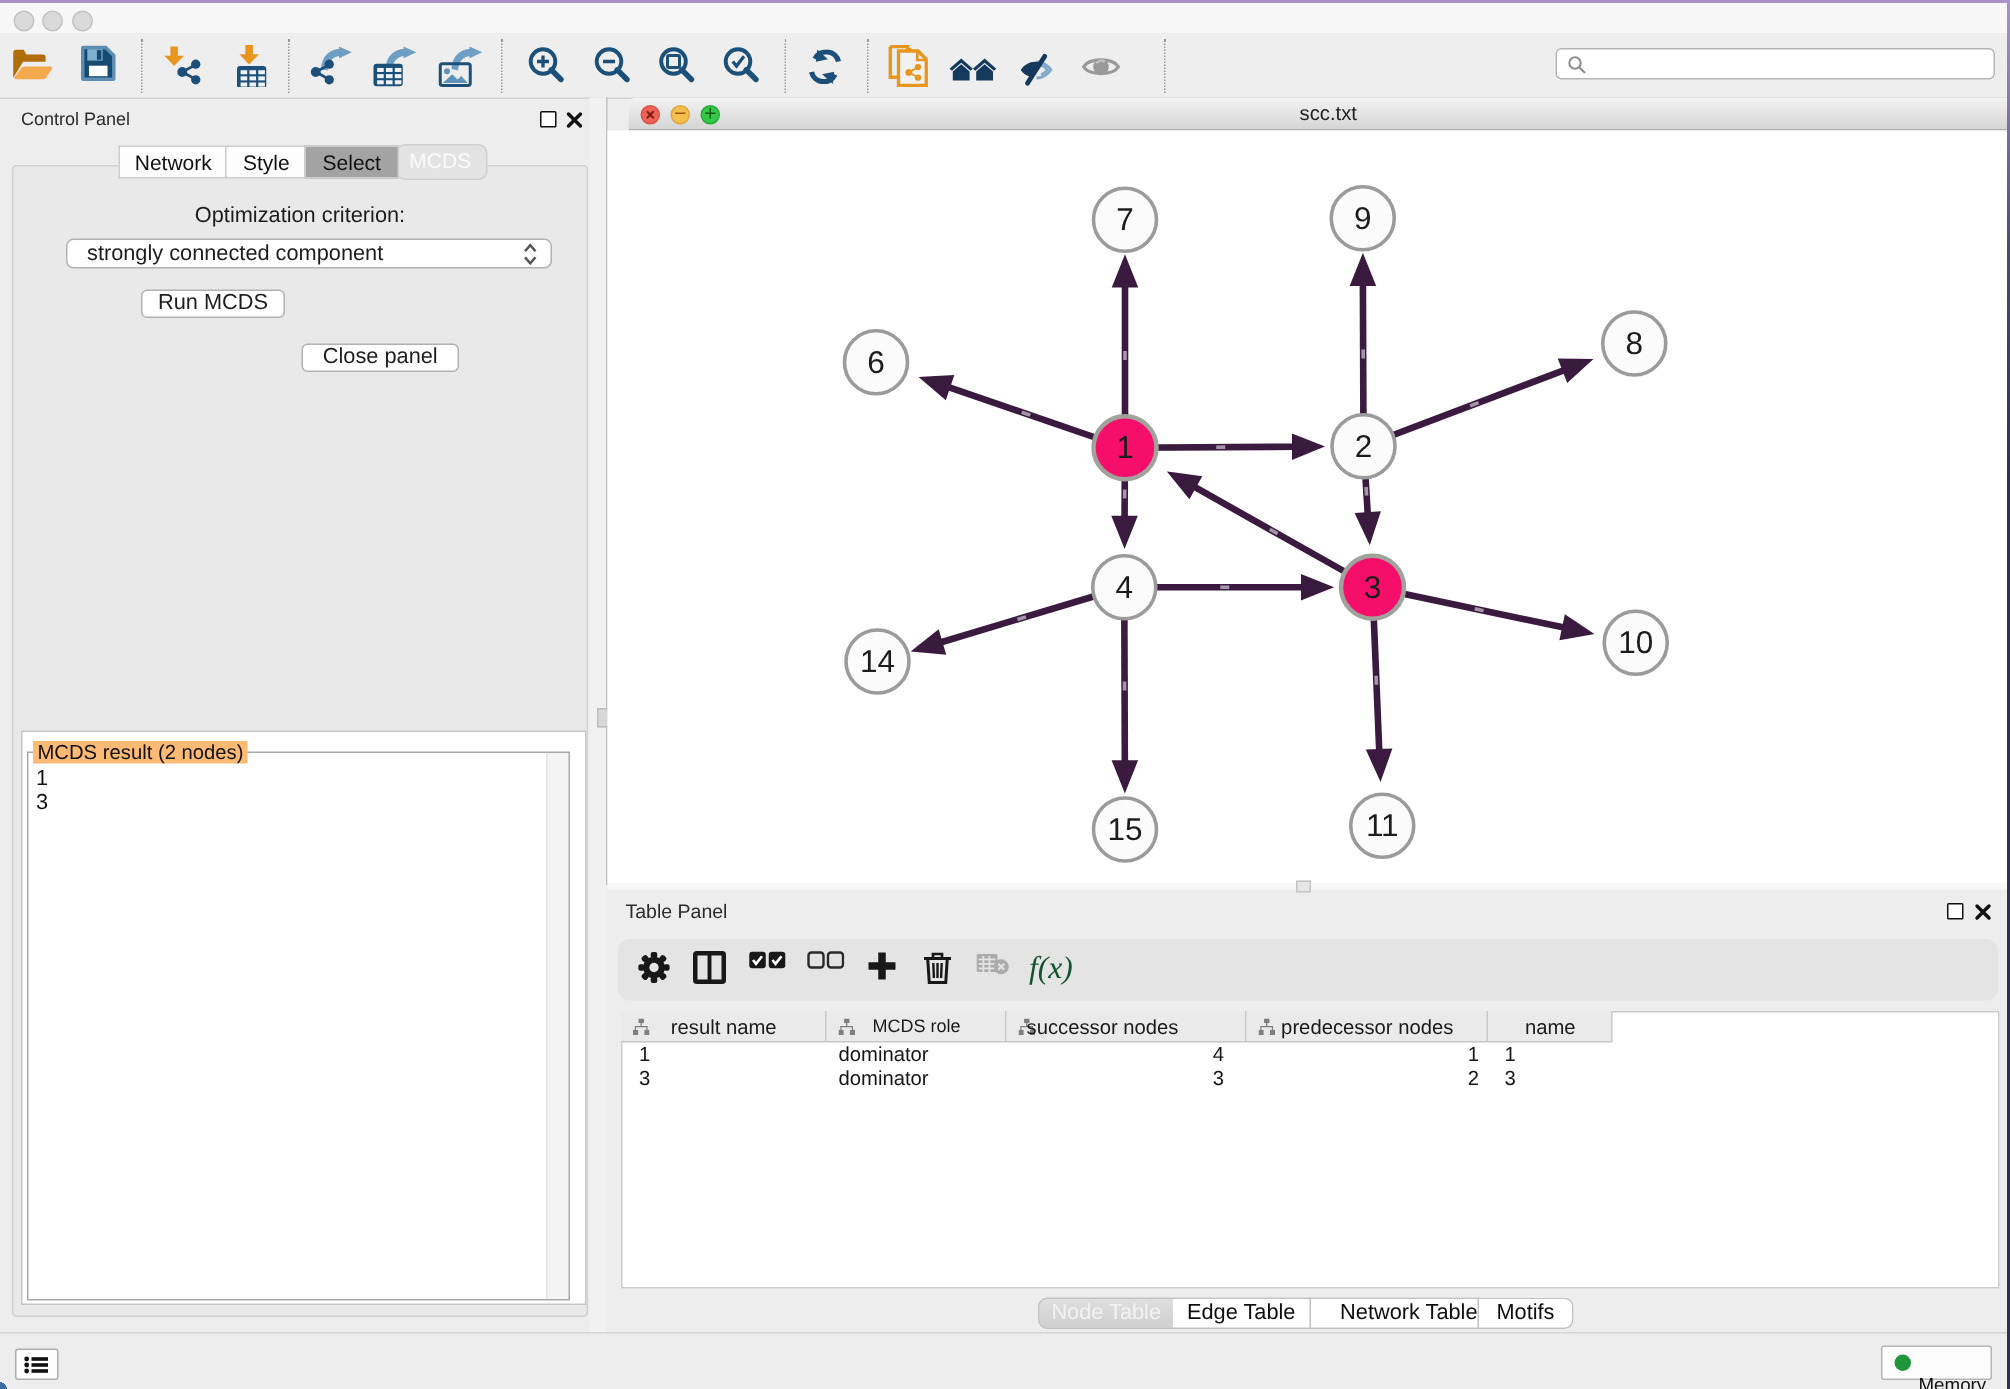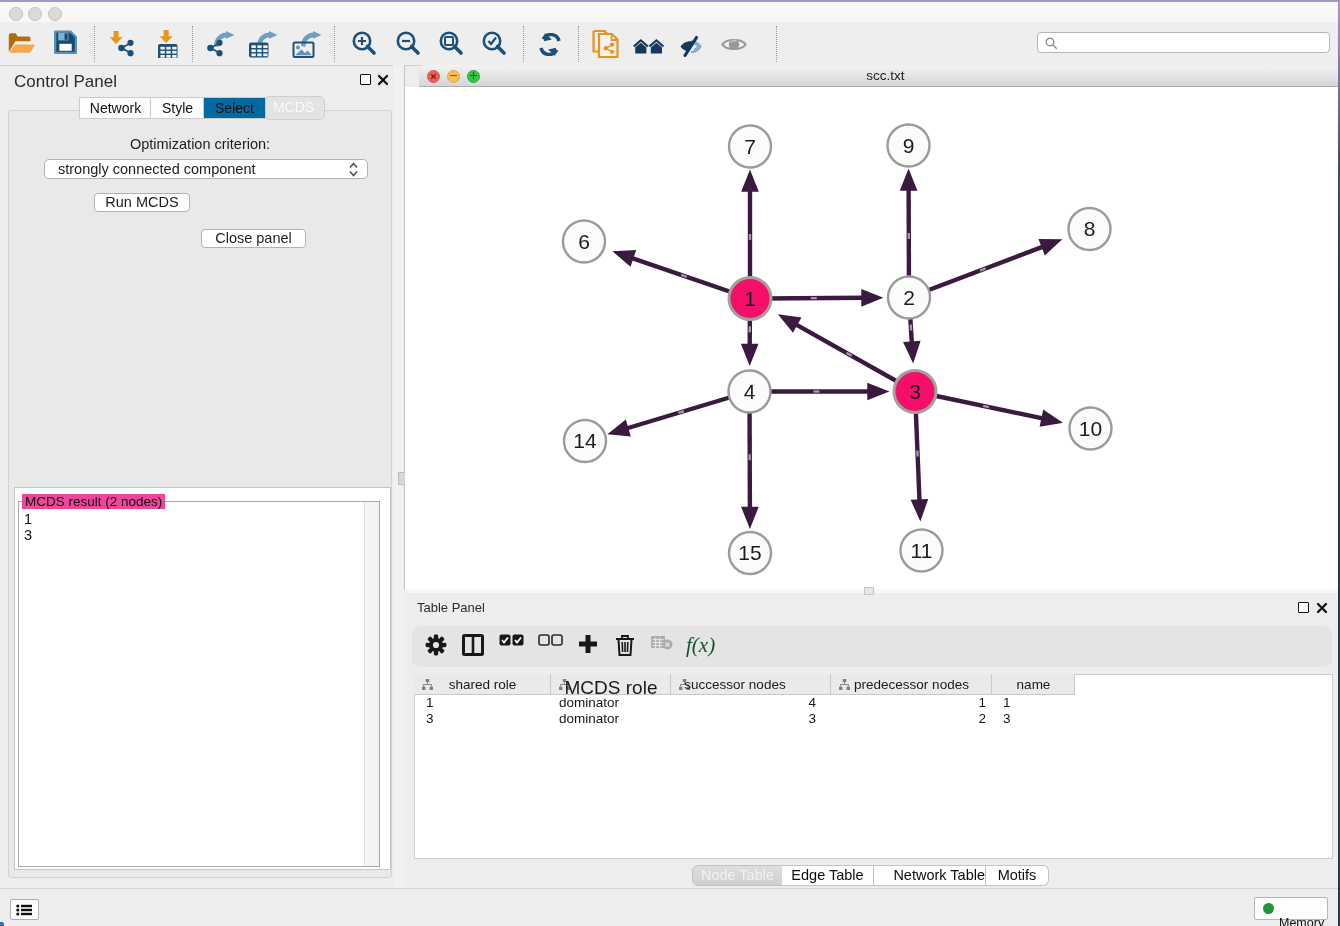--- a/index.html
+++ b/index.html
@@ -218,47 +218,47 @@
     <div class="abs" style="left:578px;top:4px;width:0;height:36px;border-left:1px dotted #999;"></div>
     <div class="abs" style="left:776px;top:4px;width:0;height:36px;border-left:1px dotted #999;"></div>
     <div class="abs" style="left:1037px;top:10px;width:291px;height:19px;background:#fff;border:1px solid #b5b5b5;border-radius:4px;">
       <svg class="abs" style="left:7px;top:4px;" width="13" height="13" viewBox="0 0 13 13">
         <circle cx="5" cy="5" r="3.8" fill="none" stroke="#8f8f8f" stroke-width="1.4"></circle>
         <path d="M7.8 7.8 L11.7 11.7" stroke="#8f8f8f" stroke-width="1.4"></path>
       </svg>
     </div>
   </div>
 
-<div class="abs" style="left:14px;top:72px;font-size:17px;color:#2b2b2b;">Control Panel</div>
+<div class="abs" style="left:14px;top:72px;font-size:12px;color:#2b2b2b;">Control Panel</div>
 <div class="abs" style="left:360px;top:74px;width:9px;height:9px;border:1.6px solid #111;border-radius:1px;background:#fff;"></div>
 <svg class="abs" style="left:377px;top:74px;" width="12" height="12" viewBox="0 0 12 12">
     <path d="M2 2 L10 10 M10 2 L2 10" stroke="#111" stroke-width="2.3" stroke-linecap="round"></path>
   </svg>
 
 <div class="abs" style="z-index:5;left:264px;top:96px;width:59px;height:22px;background:#e3e3e3;border:1px solid #cfcfcf;border-radius:6px;"></div>
 <div class="abs" style="z-index:6;left:79px;top:97px;width:71px;height:20px;background:#fdfdfd;border:1px solid #ccc;border-right:none;text-align:center;font-size:14px;line-height:20px;color:#111;">Network</div>
 <div class="abs" style="z-index:6;left:150px;top:97px;width:53px;height:20px;background:#fdfdfd;border:1px solid #ccc;border-right:none;text-align:center;font-size:14px;line-height:20px;color:#111;">Style</div>
-<div class="abs" style="z-index:6;left:203px;top:97px;width:61px;height:20px;background:#0369a1;border:1px solid #ccc;text-align:center;font-size:14px;line-height:20px;color:#111;">Select</div>
+<div class="abs" style="z-index:6;left:203px;top:97px;width:61px;height:20px;background:#a3a3a3;border:1px solid #ccc;text-align:center;font-size:14px;line-height:20px;color:#111;">Select</div>
 <div class="abs" style="z-index:6;left:264px;top:97px;width:59px;height:20px;text-align:center;font-size:14px;line-height:20px;color:#fafafa;">MCDS</div>
 
 <div class="abs" style="left:8px;top:110px;width:382px;height:766px;background:#e9e9e9;border:1px solid #d2d2d2;border-radius:3px;"></div>
 <div class="abs" style="left:9px;top:136px;width:382px;text-align:center;font-size:14.5px;color:#1d1d1d;">Optimization criterion:</div>
 <div class="abs" style="left:44px;top:159px;width:309px;height:18px;background:#fff;border:1px solid #b2b2b2;border-radius:5px;font-size:14.5px;color:#1d1d1d;line-height:18px;padding-left:13px;">strongly connected component
   <svg class="abs" style="right:8px;top:2px;" width="11" height="15" viewBox="0 0 11 15">
       <path d="M2 5.5 L5.5 1.5 L9 5.5" fill="none" stroke="#555" stroke-width="1.7"></path>
       <path d="M2 9.5 L5.5 13.5 L9 9.5" fill="none" stroke="#555" stroke-width="1.7"></path>
     </svg>
 </div>
 <div class="abs" style="left:94px;top:193px;width:94px;height:17px;background:#fff;border:1px solid #b2b2b2;border-radius:4px;text-align:center;font-size:14.5px;line-height:17px;color:#1d1d1d;">Run MCDS</div>
 <div class="abs" style="left:201px;top:193px;width:103px;height:17px;background:#fff;border:1px solid #b2b2b2;border-radius:4px;text-align:center;font-size:14.5px;line-height:17px;color:#1d1d1d;margin-top:36px;">Close panel</div>
 
 <div class="abs" style="left:14px;top:487px;width:375px;height:381px;background:#fff;border:1px solid #c6c6c6;"></div>
 <div class="abs" style="left:364px;top:502px;width:15px;height:364px;background:#f4f4f4;border-left:1px solid #e2e2e2;"></div>
 <div class="abs" style="left:18px;top:501px;width:360px;height:364px;border:1px solid #a9a9a9;"></div>
-<div class="abs" style="left:22px;top:494px;background:#ec4899;padding:0 3px;font-size:13.5px;color:#111;">MCDS result (2 nodes)</div>
+<div class="abs" style="left:22px;top:494px;background:#fdba74;padding:0 3px;font-size:13.5px;color:#111;">MCDS result (2 nodes)</div>
 <div class="abs" style="left:24px;top:511px;font-size:14.5px;color:#111;">1</div>
 <div class="abs" style="left:24px;top:527px;font-size:14.5px;color:#111;">3</div>
 
 <div class="abs" style="left:393px;top:65px;width:11px;height:823px;background:#f1f1f1;"></div>
 <div class="abs" style="left:404px;top:65px;width:1px;height:525px;background:#c2c2c2;"></div>
 <div class="abs" style="left:398px;top:472px;width:7px;height:11px;background:#d8d8d8;border:1px solid #bdbdbd;"></div>
 
 <div class="abs" style="left:419px;top:65px;width:933px;height:21px;background:linear-gradient(#f3f3f3,#d5d5d5);border-bottom:1px solid #aeaeae;border-radius:5px 5px 0 0;">
   <div class="abs" style="left:8px;top:5px;width:11px;height:11px;border-radius:50%;background:#ee6156;border:0.5px solid #d95348;"></div>
   <svg class="abs" style="left:10.5px;top:7.5px;" width="7" height="7" viewBox="0 0 7 7">
@@ -429,36 +429,36 @@
           <rect x="3.7" y="0" width="3.6" height="3"></rect>
           <rect x="0" y="7.6" width="3.4" height="3.4"></rect>
           <rect x="7.6" y="7.6" width="3.4" height="3.4"></rect>
           <path d="M5 3 L5.9 3 L5.9 5.5 L5 5.5 Z"></path>
           <path d="M1.2 5 L9.7 5 L9.7 5.9 L1.2 5.9 Z"></path>
           <path d="M1.2 5.5 L2 5.5 L2 7.6 L1.2 7.6 Z"></path>
           <path d="M8.9 5.5 L9.7 5.5 L9.7 7.6 L8.9 7.6 Z"></path>
         </g>
       </svg>
     </div>
-    <div class="abs" style="left:0px;top:2.5px;width:137px;text-align:center;font-size:13.5px;color:#1a1a1a;">shared role</div>
+    <div class="abs" style="left:0px;top:2.5px;width:137px;text-align:center;font-size:13.5px;color:#1a1a1a;">result name</div>
     <div class="abs" style="left:137px;top:0;width:119px;height:20px;border-right:1px solid #c9c9c9;"></div>
     <div class="abs" style="left:145px;top:4.5px;">
       <svg width="11" height="11" viewBox="0 0 11 11">
         <g fill="#7f7f7f">
           <rect x="3.7" y="0" width="3.6" height="3"></rect>
           <rect x="0" y="7.6" width="3.4" height="3.4"></rect>
           <rect x="7.6" y="7.6" width="3.4" height="3.4"></rect>
           <path d="M5 3 L5.9 3 L5.9 5.5 L5 5.5 Z"></path>
           <path d="M1.2 5 L9.7 5 L9.7 5.9 L1.2 5.9 Z"></path>
           <path d="M1.2 5.5 L2 5.5 L2 7.6 L1.2 7.6 Z"></path>
           <path d="M8.9 5.5 L9.7 5.5 L9.7 7.6 L8.9 7.6 Z"></path>
         </g>
       </svg>
     </div>
-    <div class="abs" style="left:137px;top:2.5px;width:120px;text-align:center;font-size:19px;color:#1a1a1a;">MCDS role</div>
+    <div class="abs" style="left:137px;top:2.5px;width:120px;text-align:center;font-size:12px;color:#1a1a1a;">MCDS role</div>
     <div class="abs" style="left:257px;top:0;width:159px;height:20px;border-right:1px solid #c9c9c9;"></div>
     <div class="abs" style="left:265px;top:4.5px;">
       <svg width="11" height="11" viewBox="0 0 11 11">
         <g fill="#7f7f7f">
           <rect x="3.7" y="0" width="3.6" height="3"></rect>
           <rect x="0" y="7.6" width="3.4" height="3.4"></rect>
           <rect x="7.6" y="7.6" width="3.4" height="3.4"></rect>
           <path d="M5 3 L5.9 3 L5.9 5.5 L5 5.5 Z"></path>
           <path d="M1.2 5 L9.7 5 L9.7 5.9 L1.2 5.9 Z"></path>
           <path d="M1.2 5.5 L2 5.5 L2 7.6 L1.2 7.6 Z"></path>

